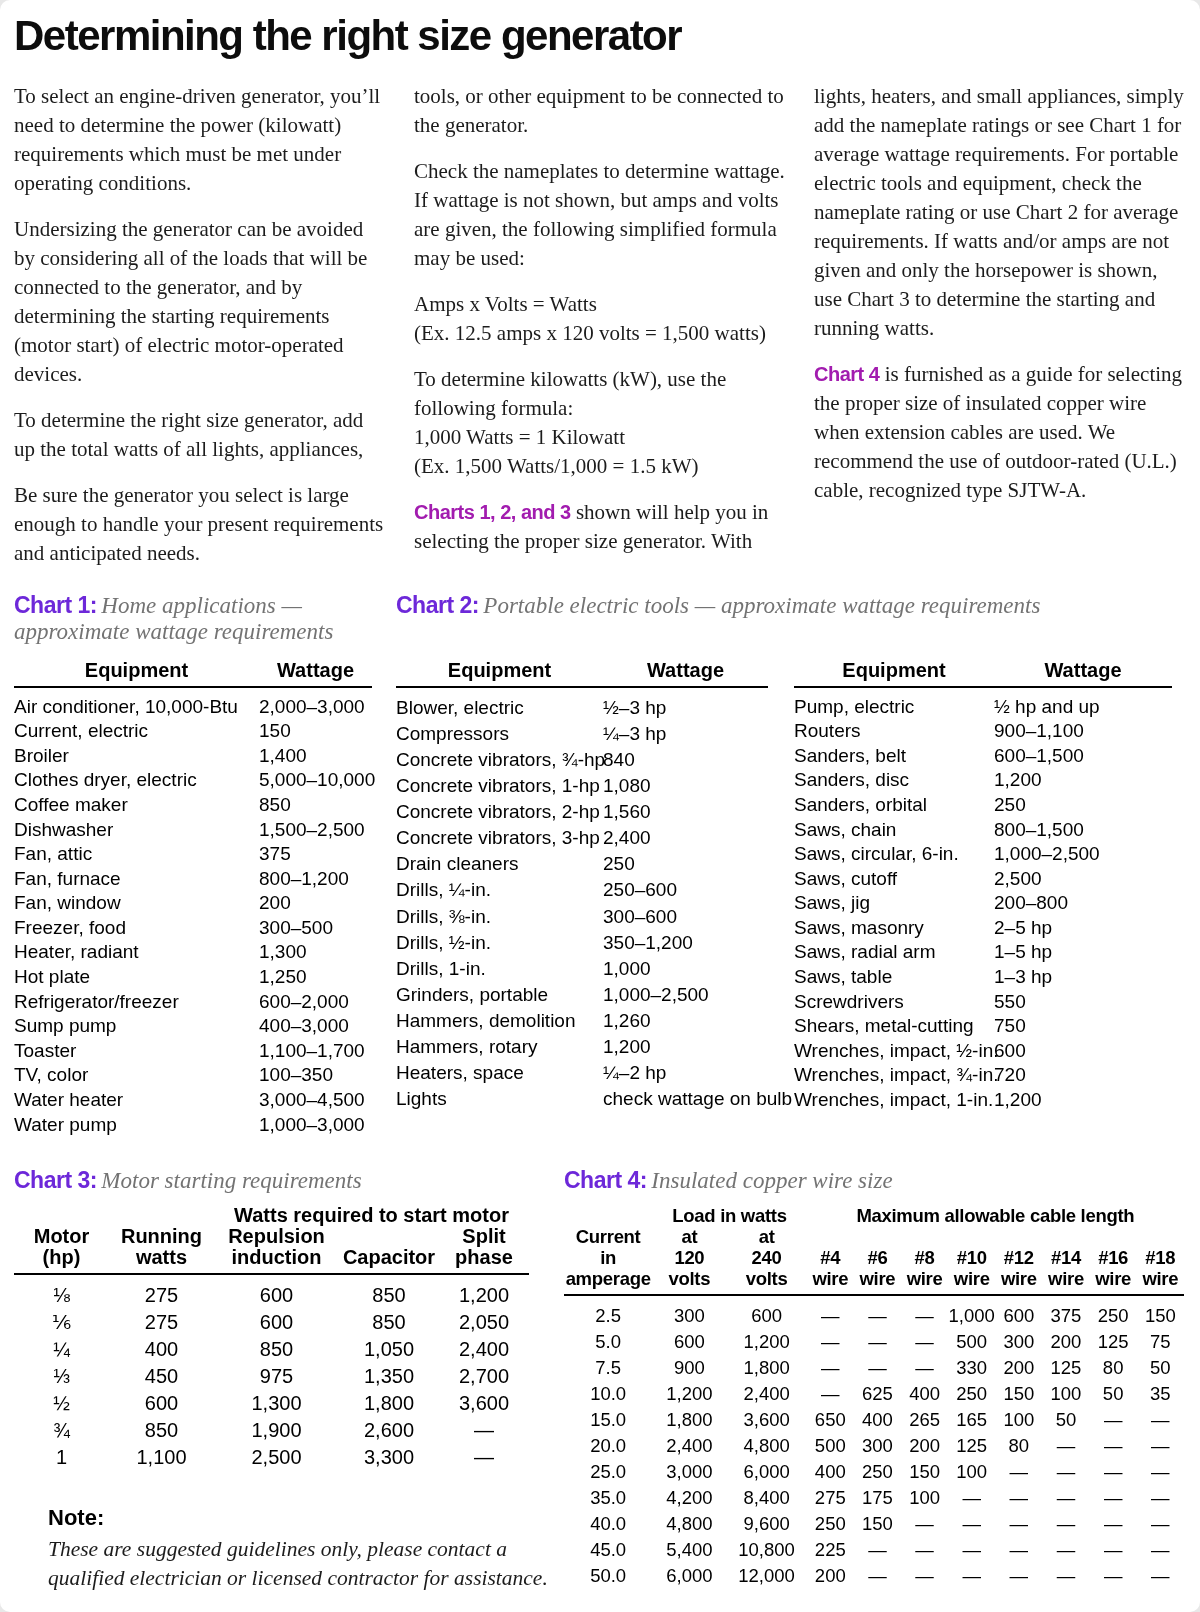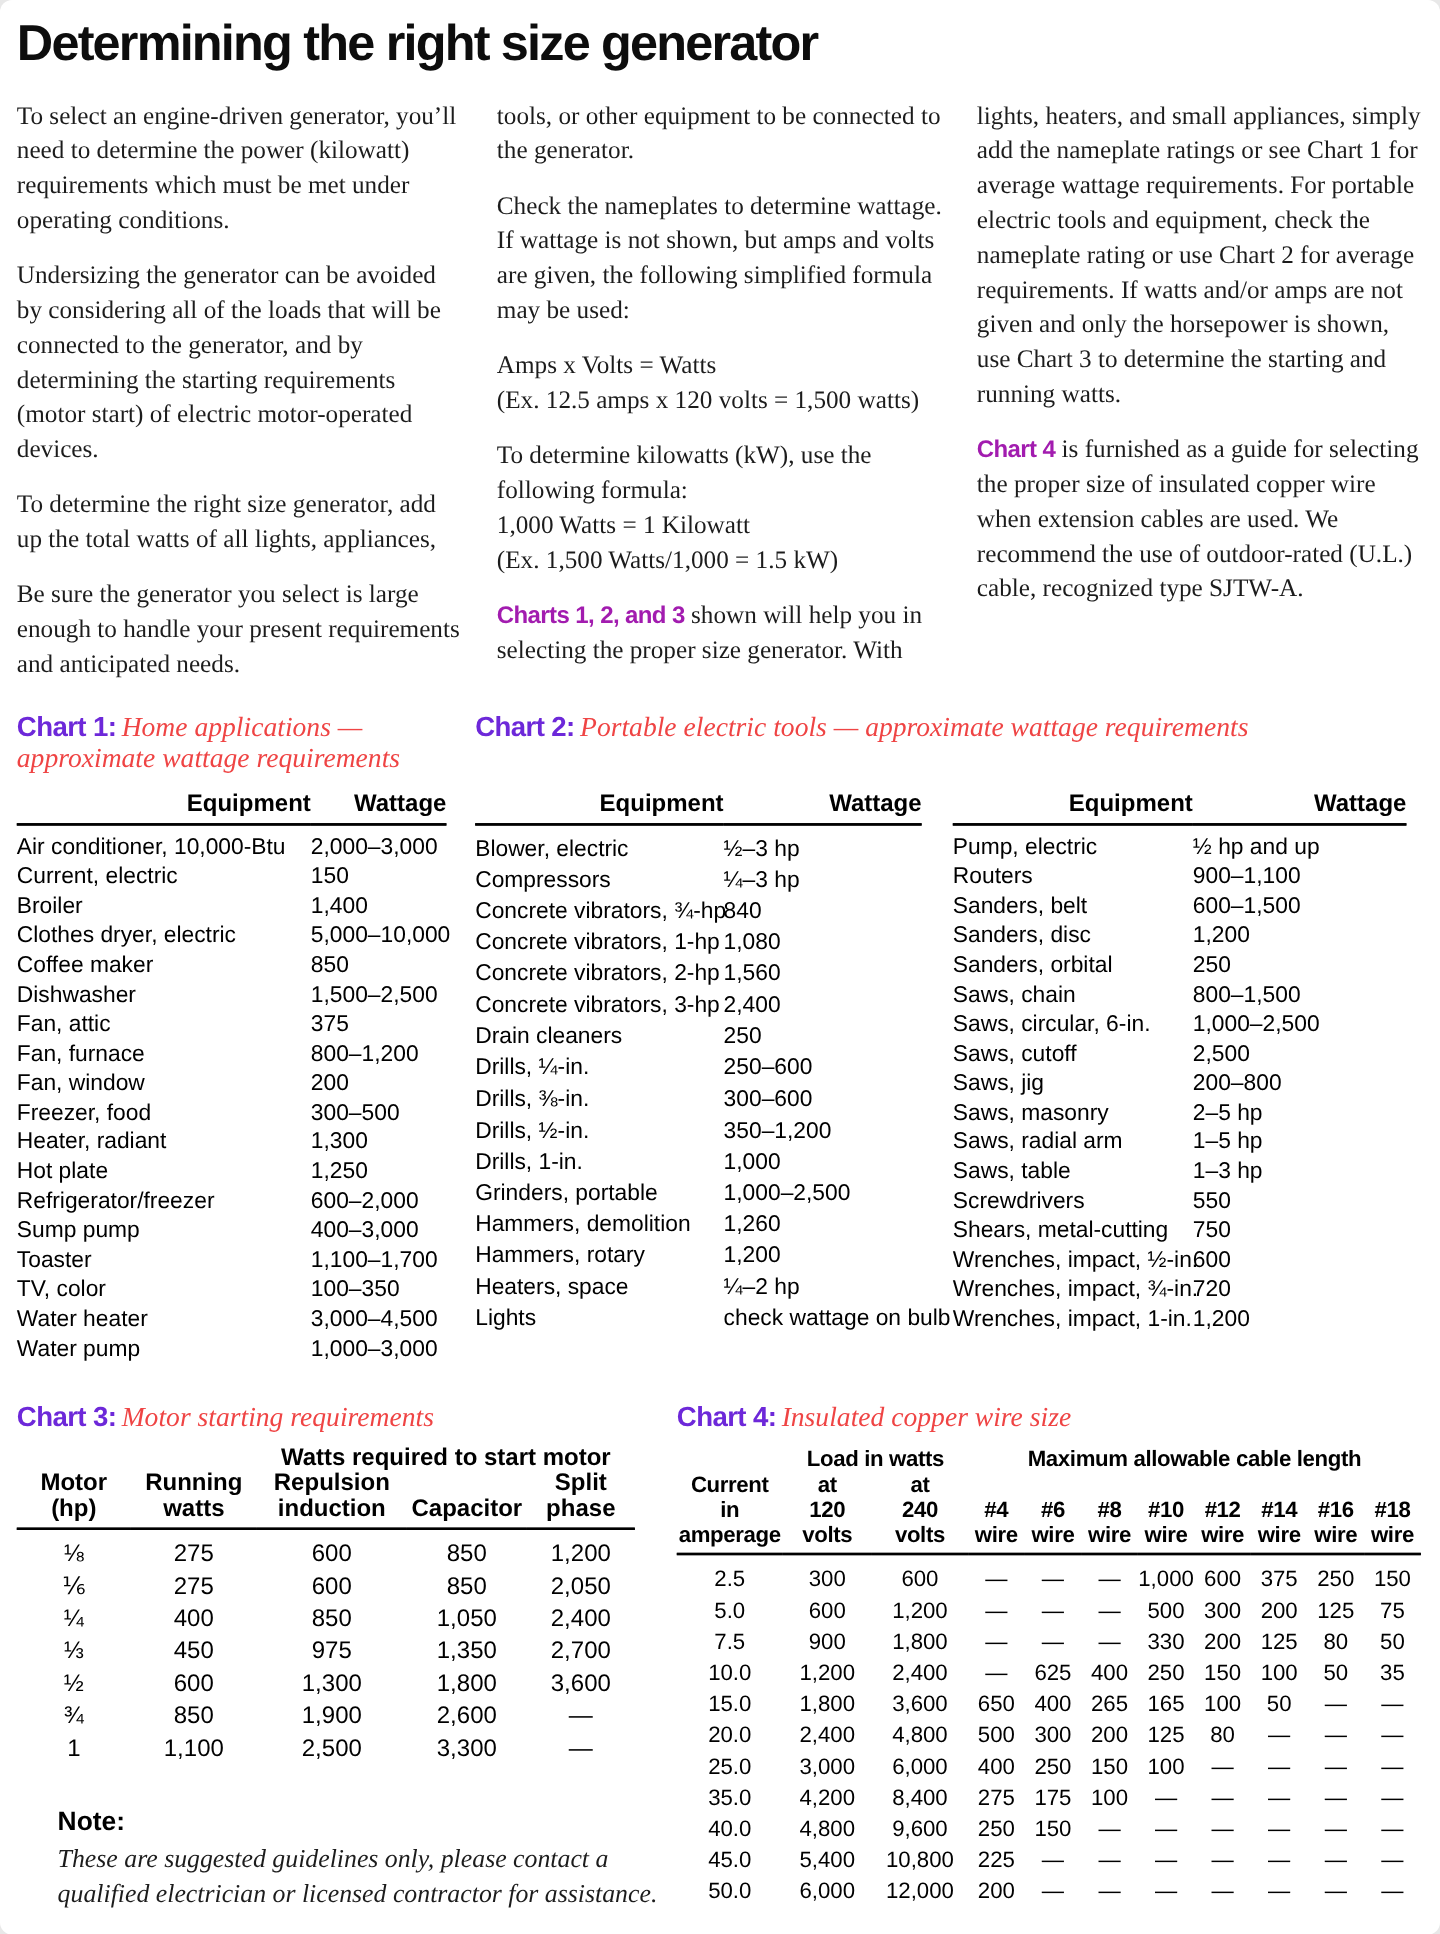--- a/index.html
+++ b/index.html
@@ -31,27 +31,27 @@
   .chart2-tables { display:flex; gap:26px; }
   .chart-head { margin-bottom:4px; }
   .h64 { height:64px; }
   .h34 { height:34px; }
   .chart-label {
     font-family:"Liberation Sans", sans-serif; font-weight:bold;
     font-size:23px; letter-spacing:-0.5px; color:#6d28d9;
   }
   .chart-desc {
     font-family:"Liberation Serif", "DejaVu Serif", serif;
-    font-style:italic; font-size:23px; color:#ef4444;
+    font-style:italic; font-size:23px; color:#737373;
   }
   
   table.dtable { border-collapse:collapse; table-layout:fixed; }
   .dtable th {
     font-family:"Liberation Sans", "DejaVu Sans", sans-serif; font-weight:bold;
-    font-size:20px; text-align:right; vertical-align:bottom;
+    font-size:20px; text-align:center; vertical-align:bottom;
     padding:0 0 5px 0; white-space:pre-line; line-height:21px; color:#000;
   }
   .dtable tr.cols th { border-bottom:2px solid #000; }
   .dtable td {
     font-family:"Liberation Sans", "DejaVu Sans", sans-serif;
     font-size:19px; white-space:nowrap; padding:0; color:#000;
   }
   .dtable tbody tr:first-child td { padding-top:7px; }
   
   .t12 { width:100%; }

